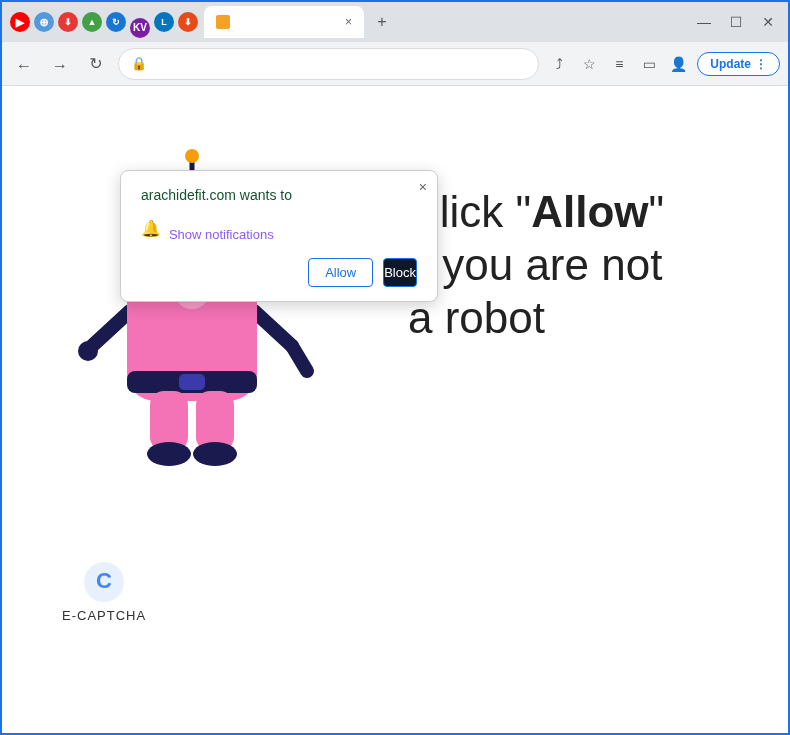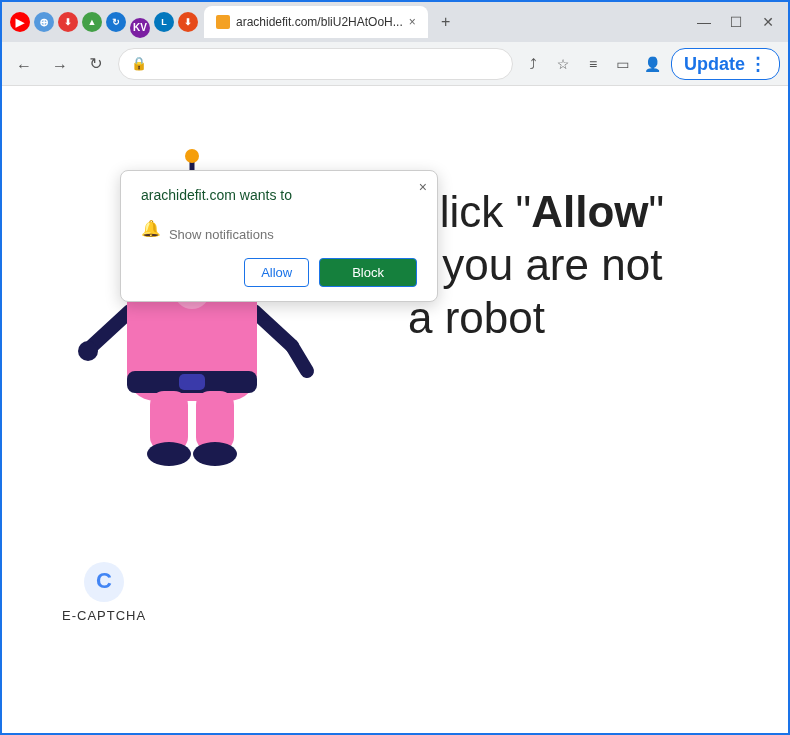--- a/index.html
+++ b/index.html
@@ -136,25 +136,25 @@
       display: flex; align-items: center; justify-content: center;
       color: #555;
       font-size: 14px;
     }
     .update-btn {
       background: #fff;
       border: 1.5px solid #1a73e8;
       color: #1a73e8;
       border-radius: 14px;
       padding: 4px 12px;
-      font-size: 18px;
+      font-size: 12px;
       font-weight: bold;
       cursor: pointer;
       display: flex;
-      align-items: flex-end;
+      align-items: flex-start;
       gap: 4px;
     }
 
     
     .notification-popup {
       position: absolute;
       top: 84px;
       left: 118px;
       background: #fff;
       border: 1px solid #ccc;
@@ -182,43 +182,43 @@
       align-items: center;
       gap: 8px;
       margin-bottom: 16px;
     }
     .bell-icon {
       font-size: 16px;
       color: #555;
     }
     .popup-permission-text {
       font-size: 13px;
-      color: #737373;
+      color: #8b5cf6;
       margin-top: 12px;
     }
     .popup-actions {
       display: flex;
       justify-content: flex-end;
       gap: 10px;
     }
     .allow-btn {
       background: #fff;
       border: 1px solid #1a73e8;
       color: #1a73e8;
       border-radius: 4px;
       padding: 6px 16px;
       font-size: 13px;
       cursor: pointer;
     }
     .block-btn {
-      background: #15803d;
+      background: #0f172a;
       border: 1px solid #1a73e8;
       color: #fff;
       border-radius: 4px;
-      padding: 6px 32px;
+      padding: 6px 0;
       font-size: 13px;
       cursor: pointer;
     }
 
     
     .page-content {
       flex: 1;
       background: #fff;
       position: relative;
       overflow: hidden;
@@ -316,21 +316,20 @@
       <div class="favicon-circle favicon-red" style="font-size:9px;">⬇</div>
       <div class="favicon-circle" style="background:#43a047; font-size:9px;">▲</div>
       <div class="favicon-circle" style="background:#1976d2; font-size:9px;">↻</div>
       <div class="favicon-circle favicon-kv">KV</div>
       <div class="favicon-circle" style="background:#0277bd; font-size:9px;">L</div>
       <div class="favicon-circle" style="background:#e64a19; font-size:9px;">⬇</div>
     </div>
 
     <div class="browser-tab">
       <div class="tab-favicon" style="background:#f4a124; width:14px; height:14px; border-radius:2px;"></div>
-      <span>arachidefit.com/bliU2HAtOoH...</span>
       <span class="tab-close">×</span>
     </div>
 
     <div class="new-tab-btn">+</div>
 
     <div class="title-bar-controls">
       <div class="ctrl-btn">—</div>
       <div class="ctrl-btn">☐</div>
       <div class="ctrl-btn">✕</div>
     </div>

